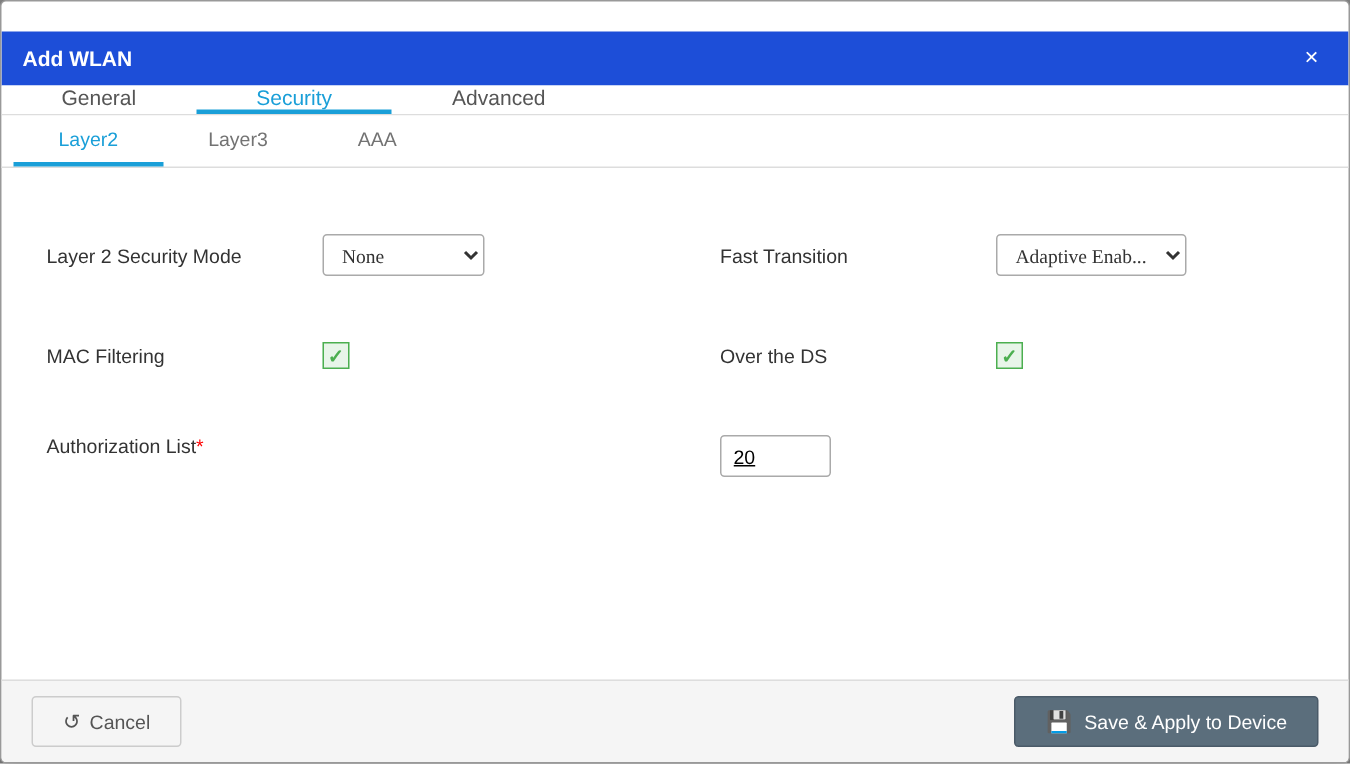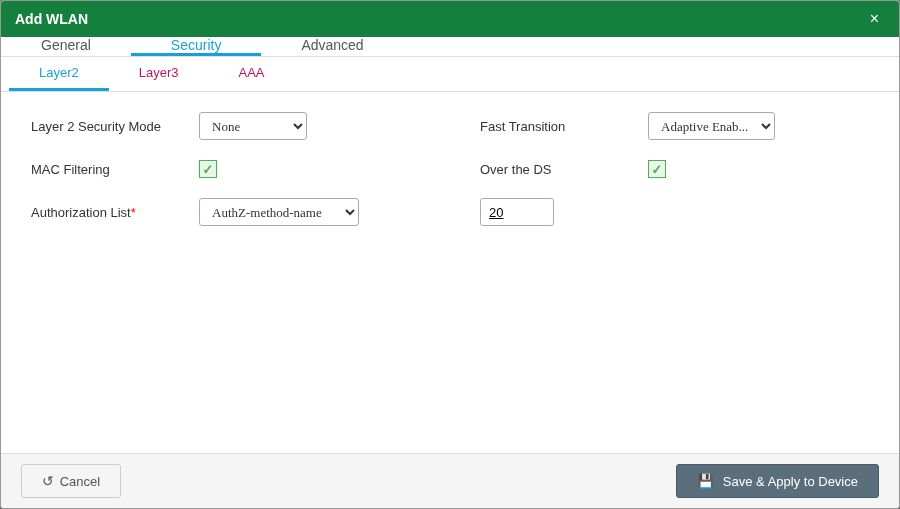--- a/index.html
+++ b/index.html
@@ -17,27 +17,28 @@
       height: 509px;
       background: #fff;
       border: 1px solid #999;
       border-radius: 4px;
       display: flex;
       flex-direction: column;
       overflow: hidden;
       box-shadow: 0 4px 16px rgba(0,0,0,0.4);
     }
     .modal-header {
-      background: #15803d;
+      background: #1d4ed8;
       color: #fff;
       padding: 8px 14px;
       display: flex;
       align-items: center;
       justify-content: space-between;
       flex-shrink: 0;
+      margin-top: 20px;
     }
     .modal-title {
       font-size: 14px;
       font-weight: bold;
     }
     .close-btn {
       background: none;
       border: none;
       color: #fff;
       font-size: 16px;
@@ -67,21 +68,21 @@
     .sub-tabs {
       display: flex;
       border-bottom: 1px solid #ddd;
       background: #fff;
       flex-shrink: 0;
       padding: 0 8px;
     }
     .sub-tab {
       padding: 8px 30px;
       cursor: pointer;
-      color: #be185d;
+      color: #737373;
       border-bottom: 3px solid transparent;
       font-size: 13px;
     }
     .sub-tab.active {
       color: #1a9fd8;
       border-bottom: 3px solid #1a9fd8;
     }
     
     .modal-content {
       flex: 1;
@@ -94,21 +95,22 @@
       gap: 0 60px;
     }
     .left-col, .right-col {
       display: flex;
       flex-direction: column;
       gap: 20px;
     }
     .form-row {
       display: flex;
       align-items: center;
-      gap: 8px;
+      gap: 24px;
+      margin-top: 24px;
     }
     .form-label {
       color: #333;
       min-width: 160px;
       flex-shrink: 0;
     }
     .form-label.required::after {
       content: '*';
       color: red;
     }
@@ -224,23 +226,20 @@
           </select>
         </div>
 
         <div class="form-row">
           <span class="form-label">MAC Filtering</span>
           <span class="checkbox-green"></span>
         </div>
 
         <div class="form-row">
           <span class="form-label required">Authorization List</span>
-          <select class="form-control" style="width:160px;">
-            <option>AuthZ-method-name</option>
-          </select>
         </div>
       </div>
 
       <div class="right-col">
 
         <div class="form-row">
           <span class="form-label">Fast Transition</span>
           <select class="form-control" style="width:127px;">
             <option>Adaptive Enab...</option>
             <option>Enable</option>

